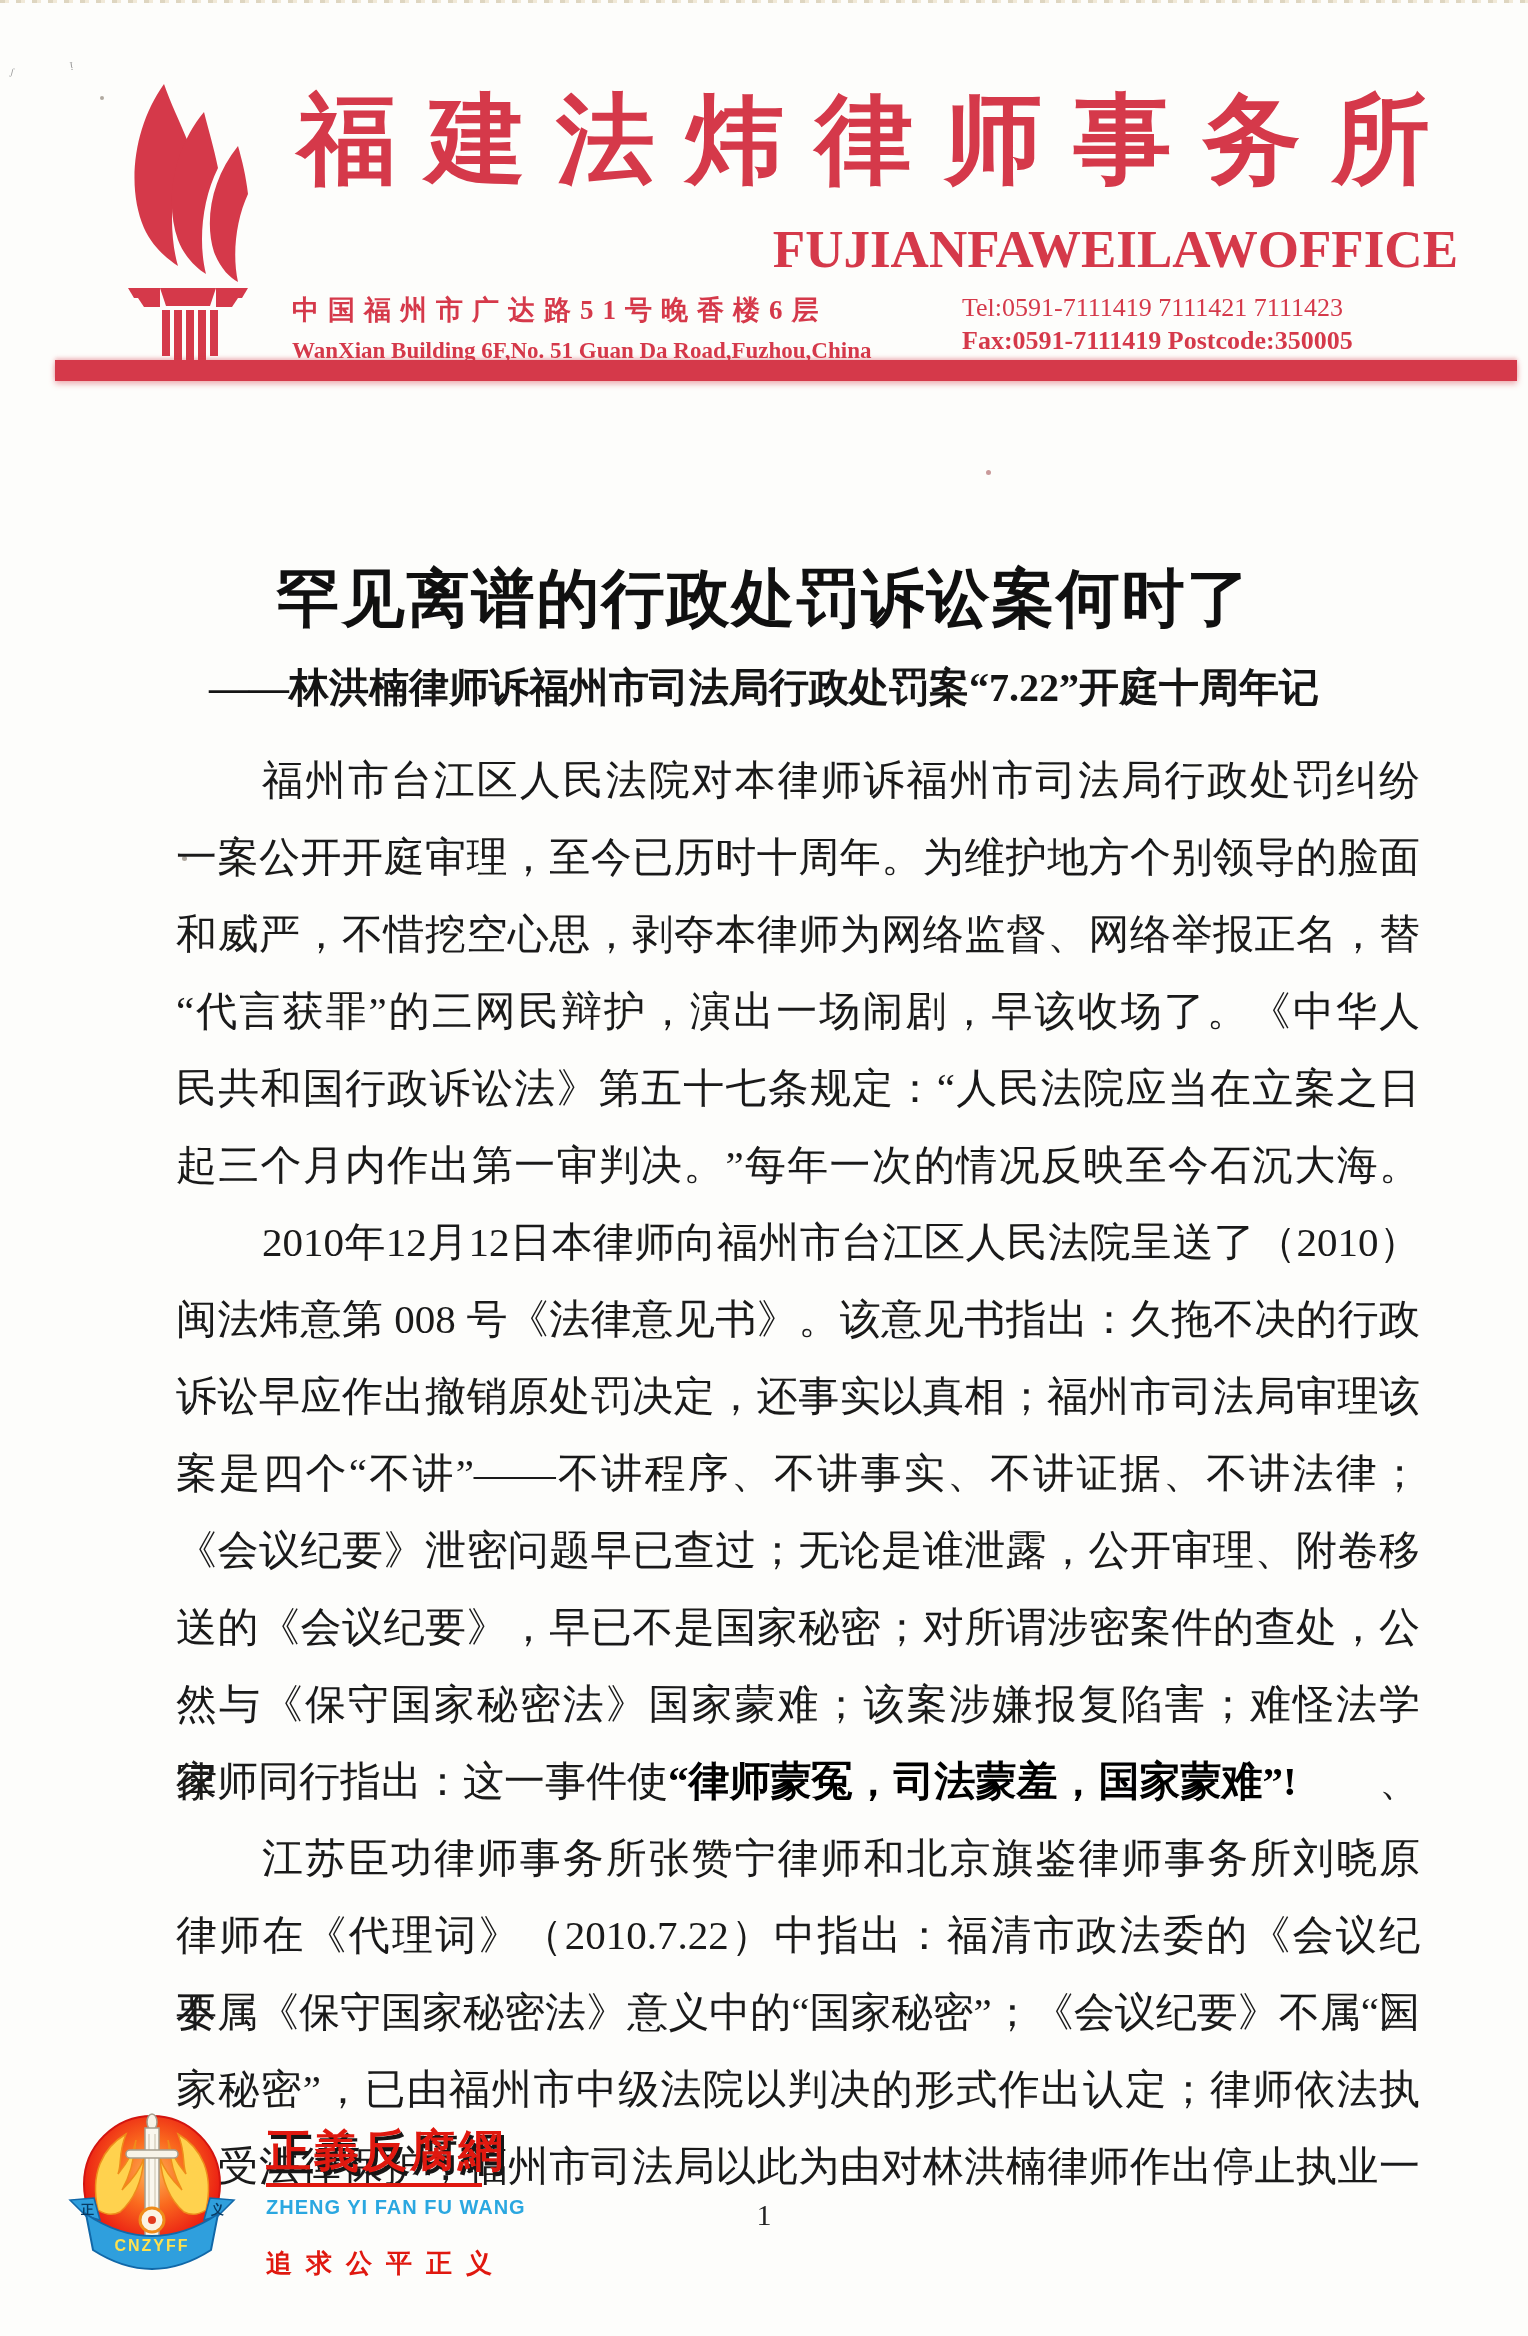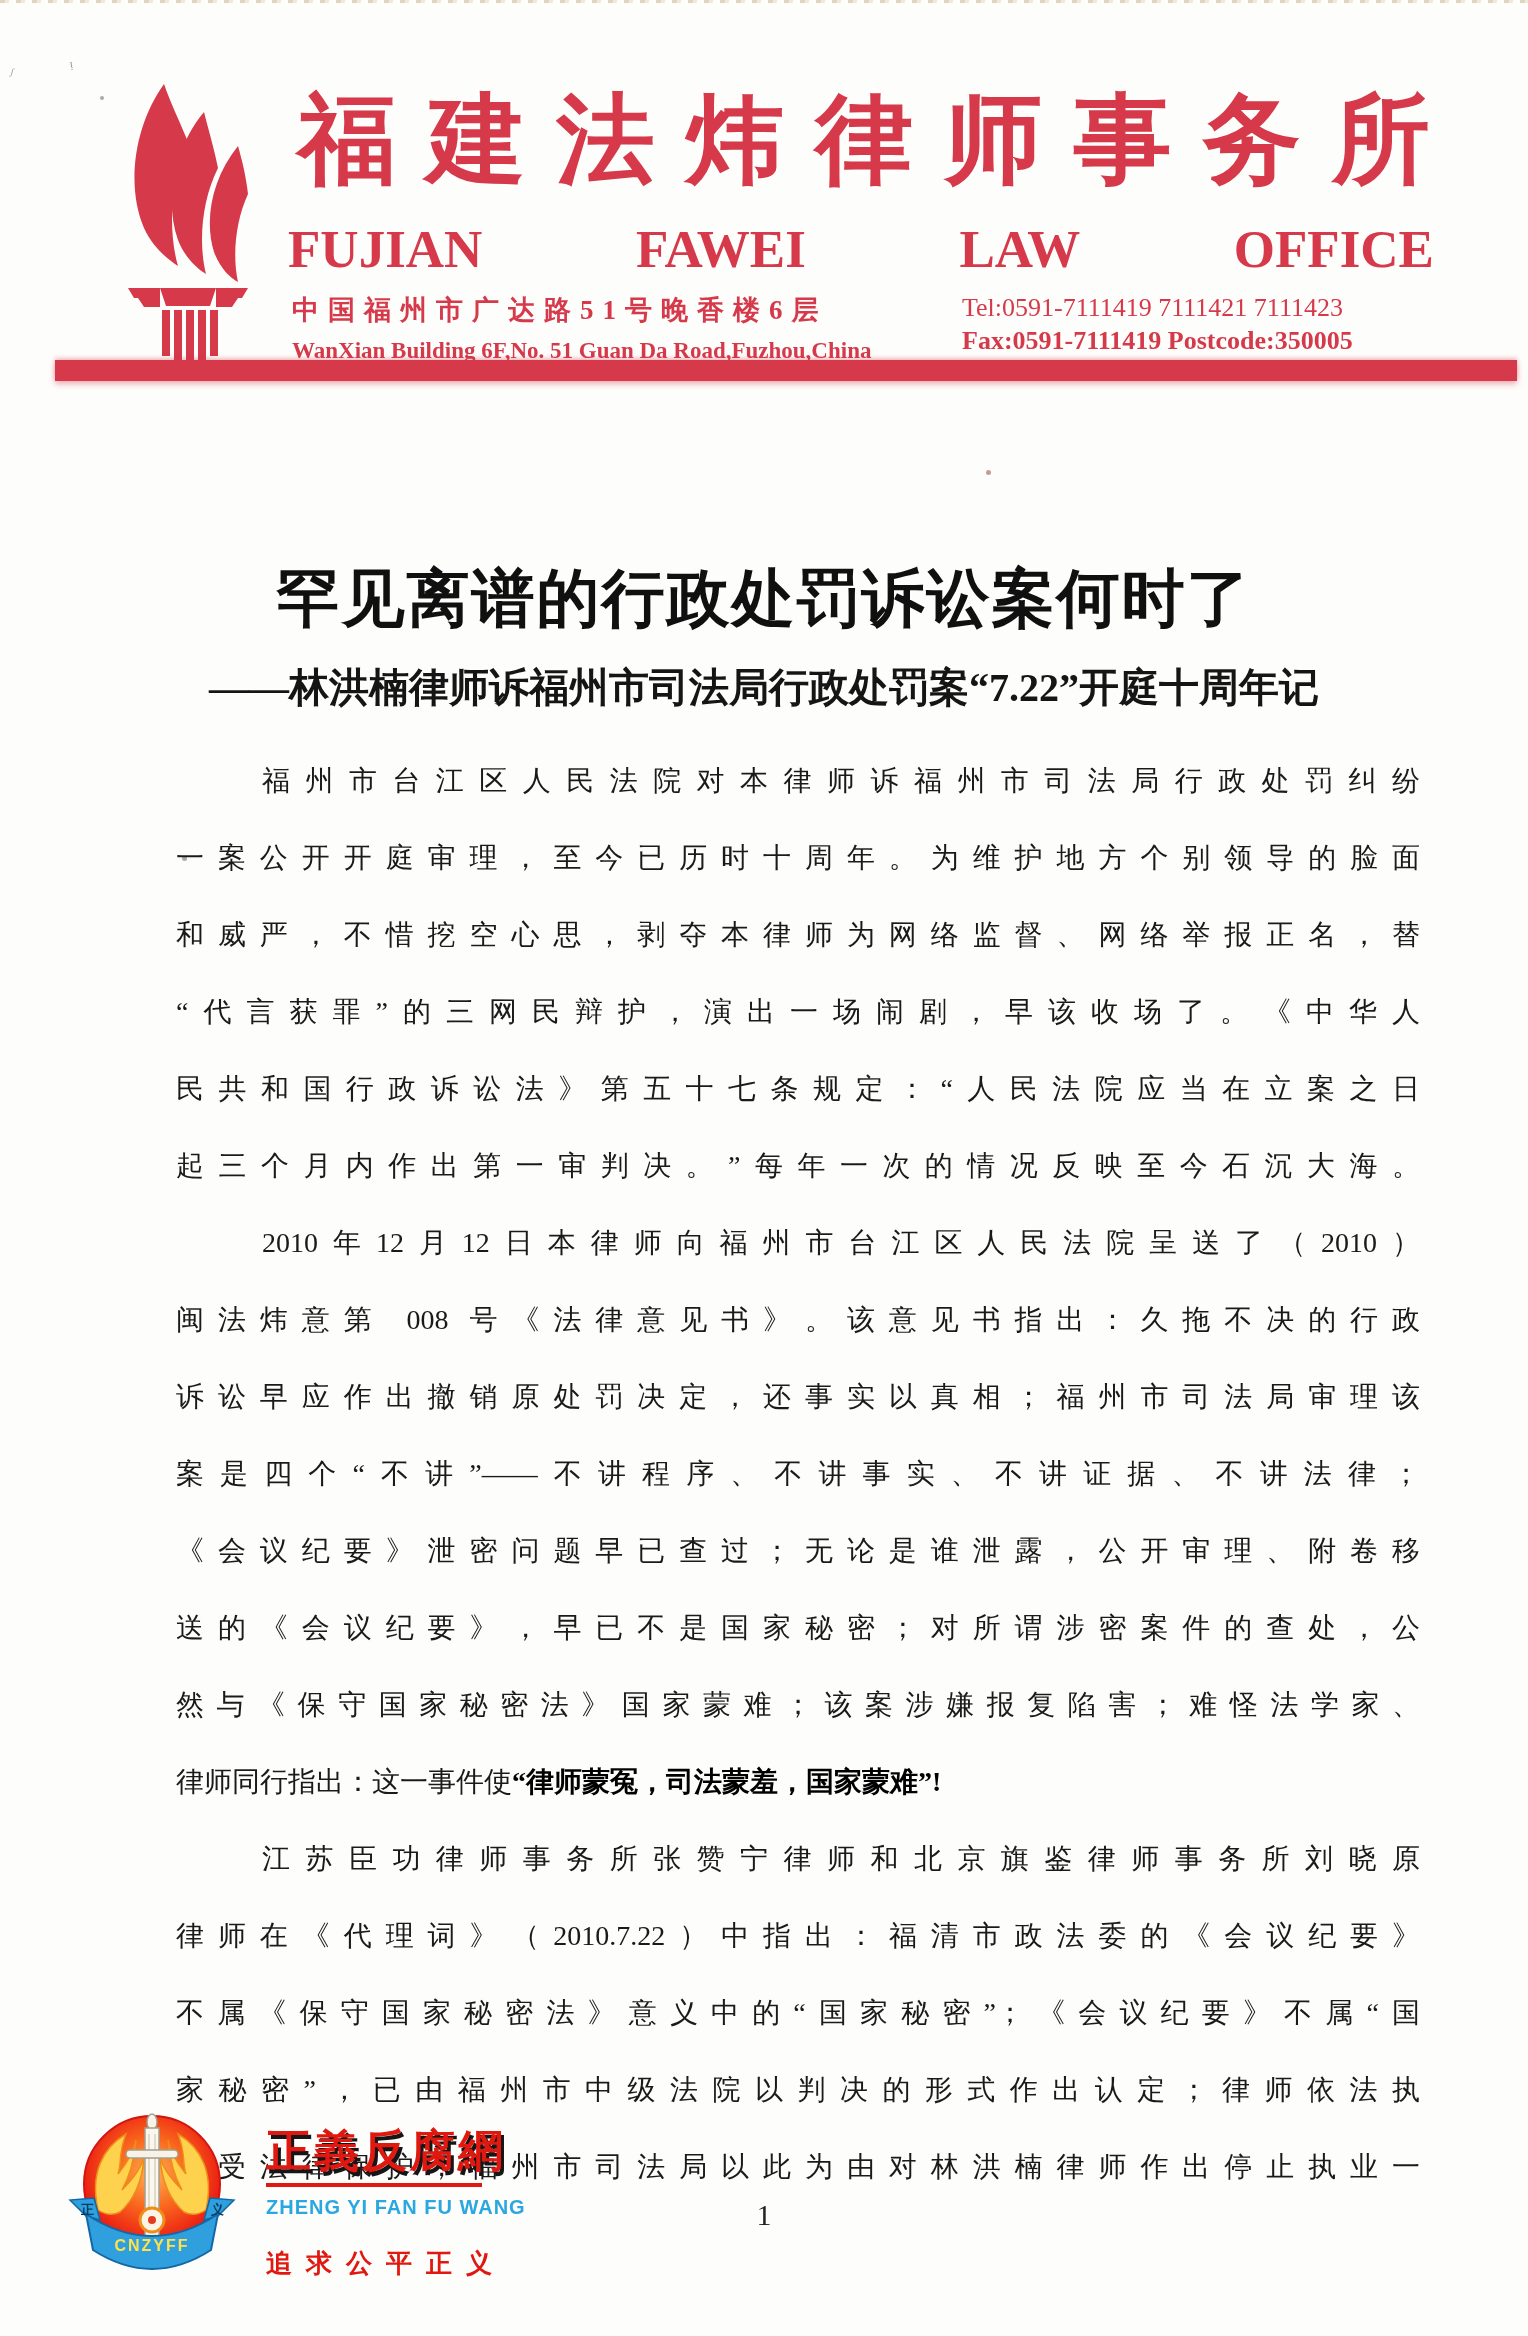--- a/index.html
+++ b/index.html
@@ -15,36 +15,36 @@
   
   .scan-edge{position:absolute;top:0;left:0;width:100%;height:3px;
     background:repeating-linear-gradient(90deg,#d9cfb6 0 5px,#efe6d2 5px 9px,rgba(0,0,0,0) 9px 16px);opacity:.85;}
   .speck{position:absolute;color:#9a9a9a;font-size:16px;line-height:1;}
   .dot{position:absolute;border-radius:50%;background:#b0a9a0;}
 
   
   .logo{position:absolute;left:112px;top:82px;width:152px;height:278px;color:var(--brand-red);}
   .cn-name{position:absolute;left:298px;top:84px;width:1132px;display:flex;justify-content:space-between;
     color:var(--brand-red);font-size:98px;font-weight:700;line-height:1.15;}
-  .en-name{position:absolute;left:288px;top:220px;width:1146px;display:flex;justify-content:space-between;
+  .en-name{position:absolute;left:312px;top:220px;width:1146px;display:flex;justify-content:flex-end;
     color:var(--brand-red);font-size:53px;font-weight:700;line-height:1.1;}
   .addr-cn{position:absolute;left:292px;top:292px;color:var(--brand-red);font-size:27px;font-weight:700;letter-spacing:9px;white-space:nowrap;}
   .addr-en{position:absolute;left:292px;top:326px;color:var(--brand-red);font-size:23px;font-weight:700;white-space:nowrap;margin-top:12px;}
   .tel{position:absolute;left:962px;top:293px;color:var(--brand-red);font-size:26px;font-weight:400;white-space:nowrap;}
   .fax{position:absolute;left:962px;top:326px;color:var(--brand-red);font-size:26px;font-weight:700;white-space:nowrap;}
   .bar{position:absolute;left:55px;top:360px;width:1462px;height:21px;background:var(--brand-red);
     box-shadow:0 3px 6px rgba(214,60,75,.4),0 -2px 4px rgba(214,60,75,.3);}
 
   
   .title{position:absolute;left:0;top:556px;width:100%;text-align:center;
     font-size:63px;font-weight:700;letter-spacing:2px;color:#101010;}
   .subtitle{position:absolute;left:0;top:660px;width:100%;text-align:center;
     font-size:40px;font-weight:700;color:#151515;}
   .article{position:absolute;left:176px;top:742px;width:1244px;color:#1a1a1a;z-index:1;}
-  .bline{height:77px;line-height:77px;font-size:28px;text-align:justify;text-align-last:justify;}
+  .bline{height:77px;line-height:77px;font-size:41px;text-align:justify;text-align-last:justify;}
   .bline.indent{padding-left:86px;}
   .bline.short{text-align:right;text-align-last:left;}
   .bline b{font-weight:700;color:#000;}
 
   .pageno{position:absolute;left:0;top:2198px;width:100%;text-align:center;font-size:30px;color:#222;z-index:2;}
 
   
   .watermark{position:absolute;left:68px;top:2100px;z-index:6;display:flex;}
   .wm-emblem{width:168px;height:172px;margin-top:8px;flex:0 0 auto;}
   .wm-text{margin-left:30px;padding-top:28px;}

